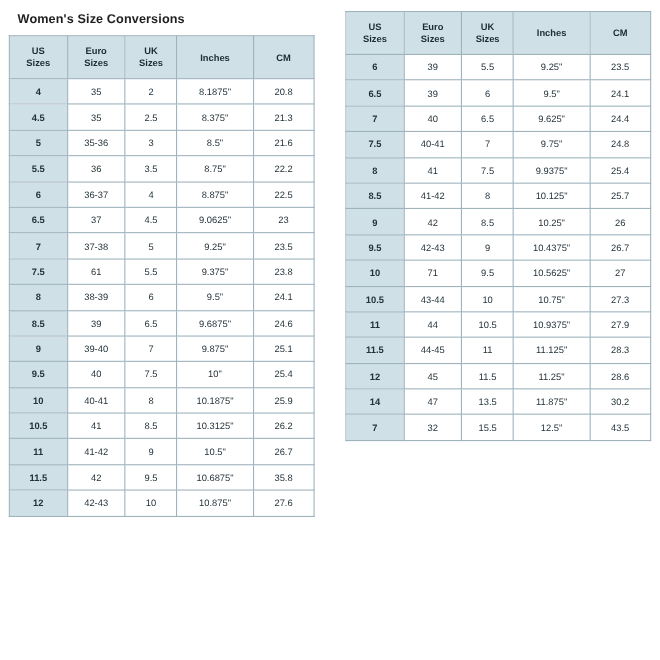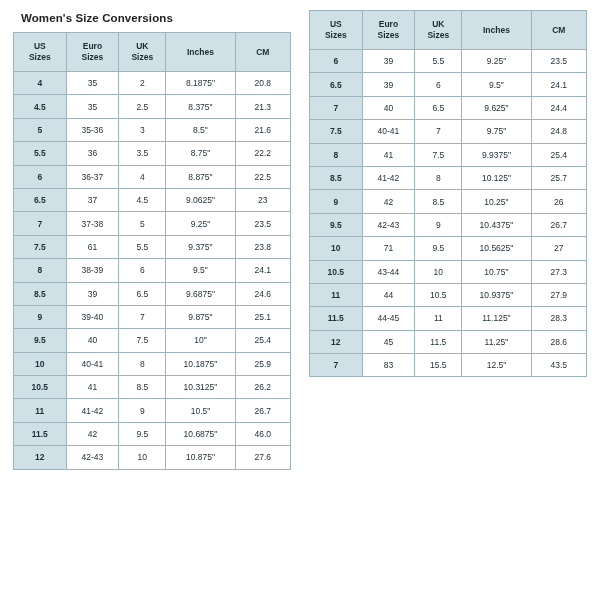--- a/index.html
+++ b/index.html
@@ -15,21 +15,21 @@
     overflow: hidden;
   }
   .page {
     width: 600px;
     height: 600px;
     position: relative;
     box-sizing: border-box;
     padding: 10px 8px 0 8px;
     display: flex;
     gap: 18px;
-    justify-content: center;
+    justify-content: space-between;
   }
   .panel {
     width: 278px;
     display: flex;
     flex-direction: column;
   }
   .panel-title {
     font-size: 11.5px;
     font-weight: bold;
     color: #1f1f1f;
@@ -211,21 +211,21 @@
             <td>41-42</td>
             <td>9</td>
             <td>10.5"</td>
             <td>26.7</td>
           </tr>
           <tr>
             <td class="us-col">11.5</td>
             <td>42</td>
             <td>9.5</td>
             <td>10.6875"</td>
-            <td>46.0</td>
+            <td>35.8</td>
           </tr>
           <tr>
             <td class="us-col">12</td>
             <td>42-43</td>
             <td>10</td>
             <td>10.875"</td>
             <td>27.6</td>
           </tr>
         </tbody>
     </table>
@@ -344,22 +344,29 @@
             <td>28.3</td>
           </tr>
           <tr>
             <td class="us-col">12</td>
             <td>45</td>
             <td>11.5</td>
             <td>11.25"</td>
             <td>28.6</td>
           </tr>
           <tr>
+            <td class="us-col">14</td>
+            <td>47</td>
+            <td>13.5</td>
+            <td>11.875"</td>
+            <td>30.2</td>
+          </tr>
+          <tr>
             <td class="us-col">7</td>
-            <td>83</td>
+            <td>32</td>
             <td>15.5</td>
             <td>12.5"</td>
             <td>43.5</td>
           </tr>
         </tbody>
     </table>
   </div>
 
 </div>
 

